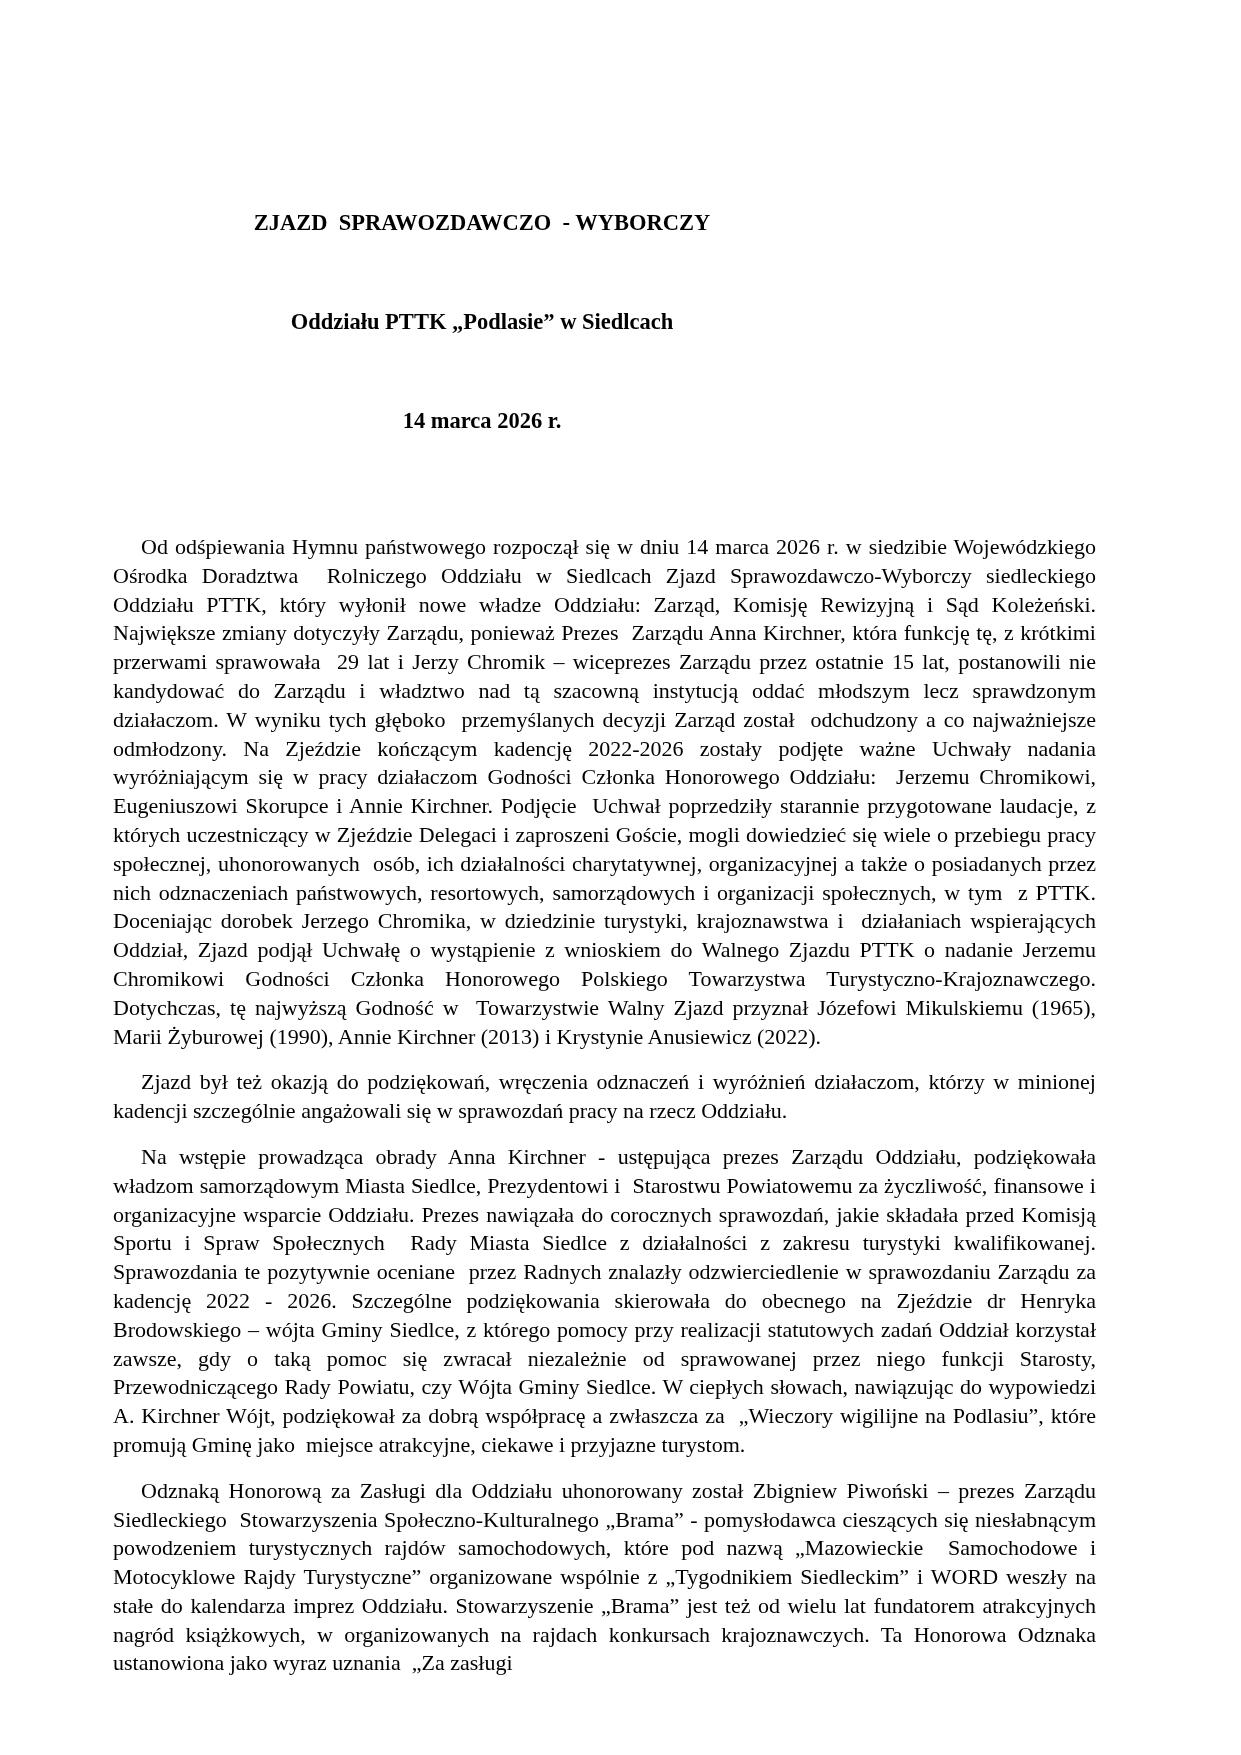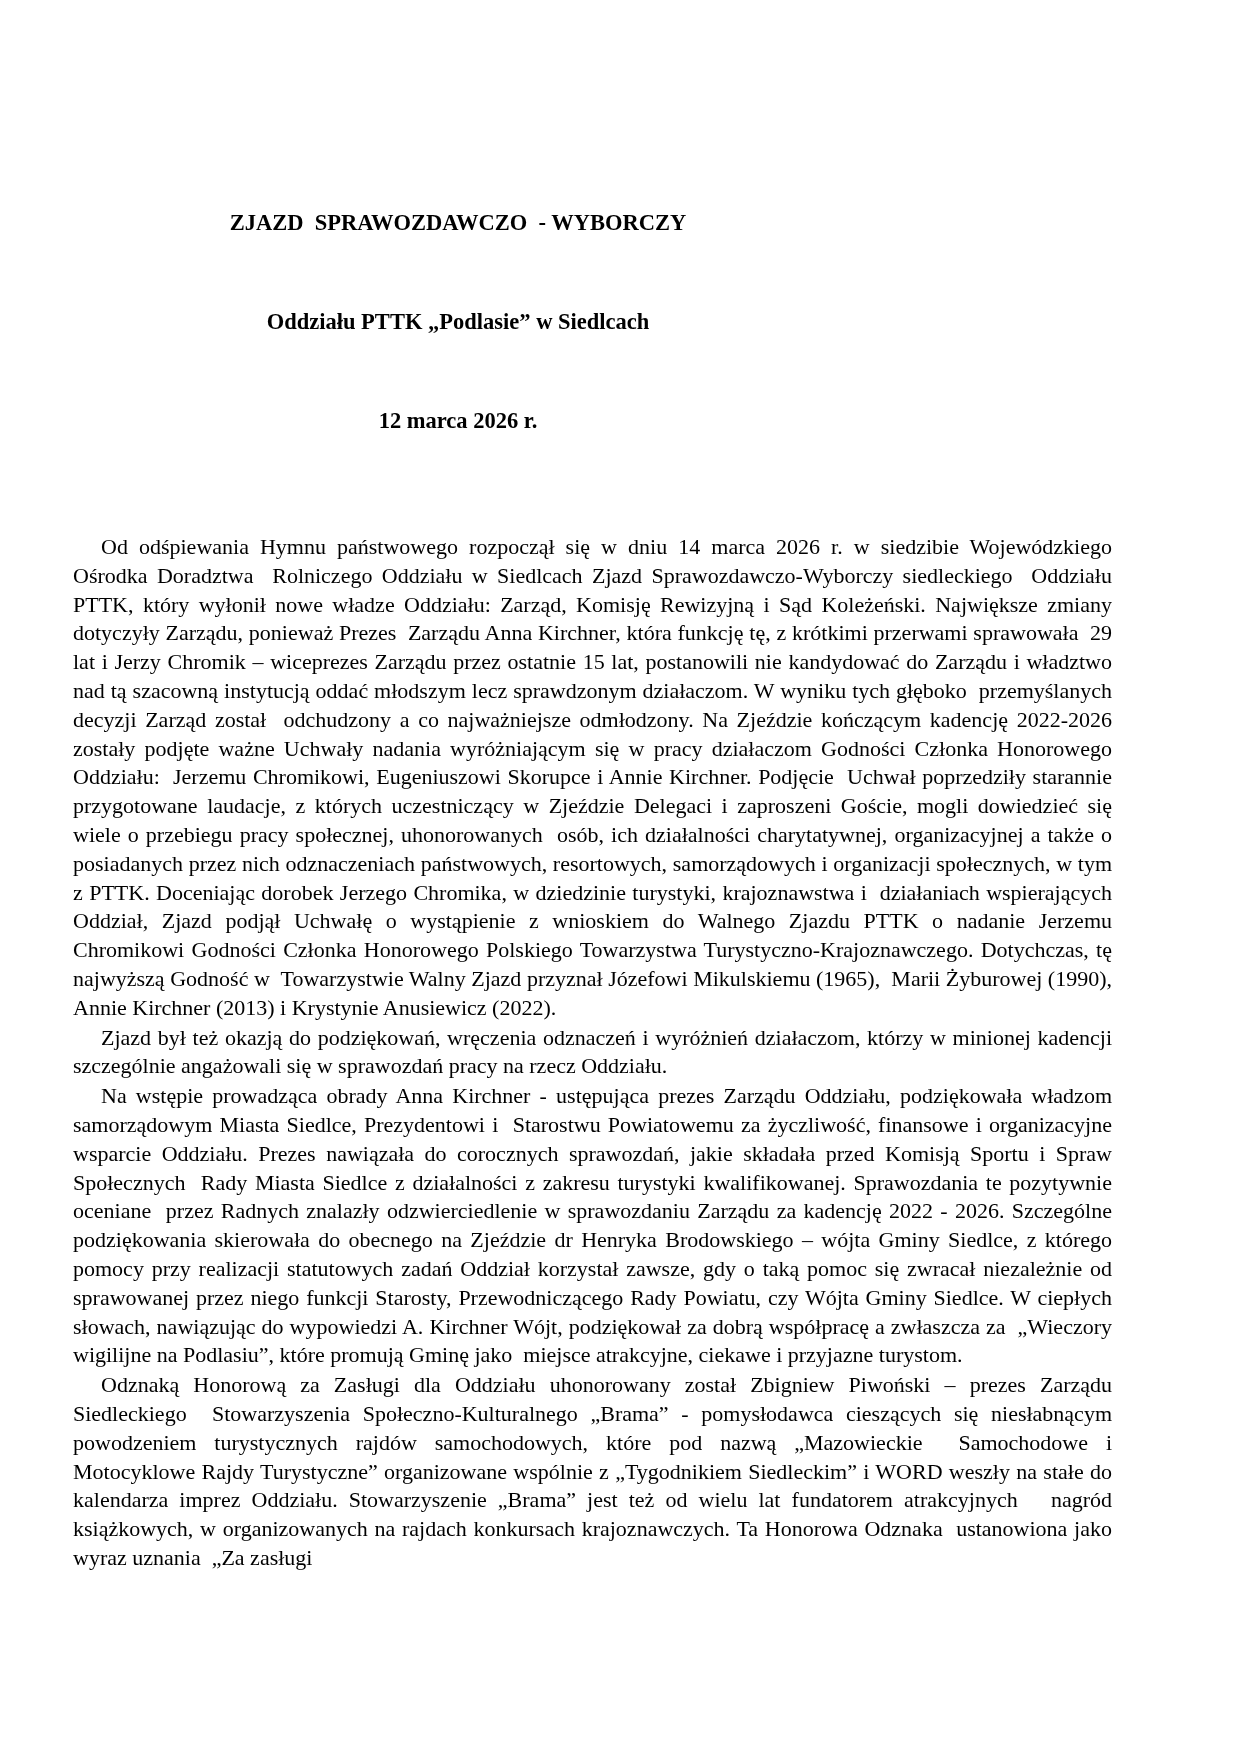--- a/index.html
+++ b/index.html
@@ -8,53 +8,53 @@
     background: #ffffff;
   }
   .page {
     position: relative;
     width: 1241px;
     height: 1755px;
     box-sizing: border-box;
     background: #ffffff;
     color: #000000;
     font-family: "Liberation Serif", "DejaVu Serif", serif;
-    padding: 140px 128px 0 72px;
+    padding: 140px 128px 0 96px;
     overflow: hidden;
   }
   .title-block {
     width: 772px;
     text-align: center;
     font-weight: bold;
     font-size: 22.5px;
     line-height: 33px;
     white-space: pre-wrap;
   }
   .body-text {
     margin-top: 30px;
     font-size: 22px;
     line-height: 28.8px;
     text-align: justify;
   }
   .body-text p {
-    margin: 1px;
+    margin: 17px;
     padding: 0;
     text-indent: 28px;
     white-space: pre-wrap;
   }
 </style>
 </head>
 <body>
 
 <div class="page">
 
   <div class="title-block">
     <div>ZJAZD  SPRAWOZDAWCZO  - WYBORCZY</div>
     <div>Oddziału PTTK „Podlasie” w Siedlcach</div>
-    <div>12 marca 2026 r.</div>
+    <div>14 marca 2026 r.</div>
   </div>
 
   <div class="body-text">
     <p>Od odśpiewania Hymnu państwowego rozpoczął się w dniu 14 marca 2026 r. w siedzibie Wojewódzkiego Ośrodka Doradztwa  Rolniczego Oddziału w Siedlcach Zjazd Sprawozdawczo-Wyborczy siedleckiego  Oddziału PTTK, który wyłonił nowe władze Oddziału: Zarząd, Komisję Rewizyjną i Sąd Koleżeński. Największe zmiany dotyczyły Zarządu, ponieważ Prezes  Zarządu Anna Kirchner, która funkcję tę, z krótkimi przerwami sprawowała  29 lat i Jerzy Chromik – wiceprezes Zarządu przez ostatnie 15 lat, postanowili nie kandydować do Zarządu i władztwo nad tą szacowną instytucją oddać młodszym lecz sprawdzonym działaczom. W wyniku tych głęboko  przemyślanych decyzji Zarząd został  odchudzony a co najważniejsze odmłodzony. Na Zjeździe kończącym kadencję 2022-2026 zostały podjęte ważne Uchwały nadania wyróżniającym się w pracy działaczom Godności Członka Honorowego Oddziału:  Jerzemu Chromikowi, Eugeniuszowi Skorupce i Annie Kirchner. Podjęcie  Uchwał poprzedziły starannie przygotowane laudacje, z których uczestniczący w Zjeździe Delegaci i zaproszeni Goście, mogli dowiedzieć się wiele o przebiegu pracy społecznej, uhonorowanych  osób, ich działalności charytatywnej, organizacyjnej a także o posiadanych przez nich odznaczeniach państwowych, resortowych, samorządowych i organizacji społecznych, w tym  z PTTK. Doceniając dorobek Jerzego Chromika, w dziedzinie turystyki, krajoznawstwa i  działaniach wspierających Oddział, Zjazd podjął Uchwałę o wystąpienie z wnioskiem do Walnego Zjazdu PTTK o nadanie Jerzemu Chromikowi Godności Członka Honorowego Polskiego Towarzystwa Turystyczno-Krajoznawczego. Dotychczas, tę najwyższą Godność w  Towarzystwie Walny Zjazd przyznał Józefowi Mikulskiemu (1965),  Marii Żyburowej (1990), Annie Kirchner (2013) i Krystynie Anusiewicz (2022).</p>
     <p>Zjazd był też okazją do podziękowań, wręczenia odznaczeń i wyróżnień działaczom, którzy w minionej kadencji szczególnie angażowali się w sprawozdań pracy na rzecz Oddziału.</p>
     <p>Na wstępie prowadząca obrady Anna Kirchner - ustępująca prezes Zarządu Oddziału, podziękowała władzom samorządowym Miasta Siedlce, Prezydentowi i  Starostwu Powiatowemu za życzliwość, finansowe i organizacyjne wsparcie Oddziału. Prezes nawiązała do corocznych sprawozdań, jakie składała przed Komisją Sportu i Spraw Społecznych  Rady Miasta Siedlce z działalności z zakresu turystyki kwalifikowanej. Sprawozdania te pozytywnie oceniane  przez Radnych znalazły odzwierciedlenie w sprawozdaniu Zarządu za kadencję 2022 - 2026. Szczególne podziękowania skierowała do obecnego na Zjeździe dr Henryka Brodowskiego – wójta Gminy Siedlce, z którego pomocy przy realizacji statutowych zadań Oddział korzystał zawsze, gdy o taką pomoc się zwracał niezależnie od sprawowanej przez niego funkcji Starosty, Przewodniczącego Rady Powiatu, czy Wójta Gminy Siedlce. W ciepłych słowach, nawiązując do wypowiedzi A. Kirchner Wójt, podziękował za dobrą współpracę a zwłaszcza za  „Wieczory wigilijne na Podlasiu”, które promują Gminę jako  miejsce atrakcyjne, ciekawe i przyjazne turystom.</p>
     <p>Odznaką Honorową za Zasługi dla Oddziału uhonorowany został Zbigniew Piwoński – prezes Zarządu Siedleckiego  Stowarzyszenia Społeczno-Kulturalnego „Brama” - pomysłodawca cieszących się niesłabnącym powodzeniem turystycznych rajdów samochodowych, które pod nazwą „Mazowieckie  Samochodowe i Motocyklowe Rajdy Turystyczne” organizowane wspólnie z „Tygodnikiem Siedleckim” i WORD weszły na stałe do kalendarza imprez Oddziału. Stowarzyszenie „Brama” jest też od wielu lat fundatorem atrakcyjnych   nagród książkowych, w organizowanych na rajdach konkursach krajoznawczych. Ta Honorowa Odznaka  ustanowiona jako wyraz uznania  „Za zasługi</p>
   </div>
 
 </div>

